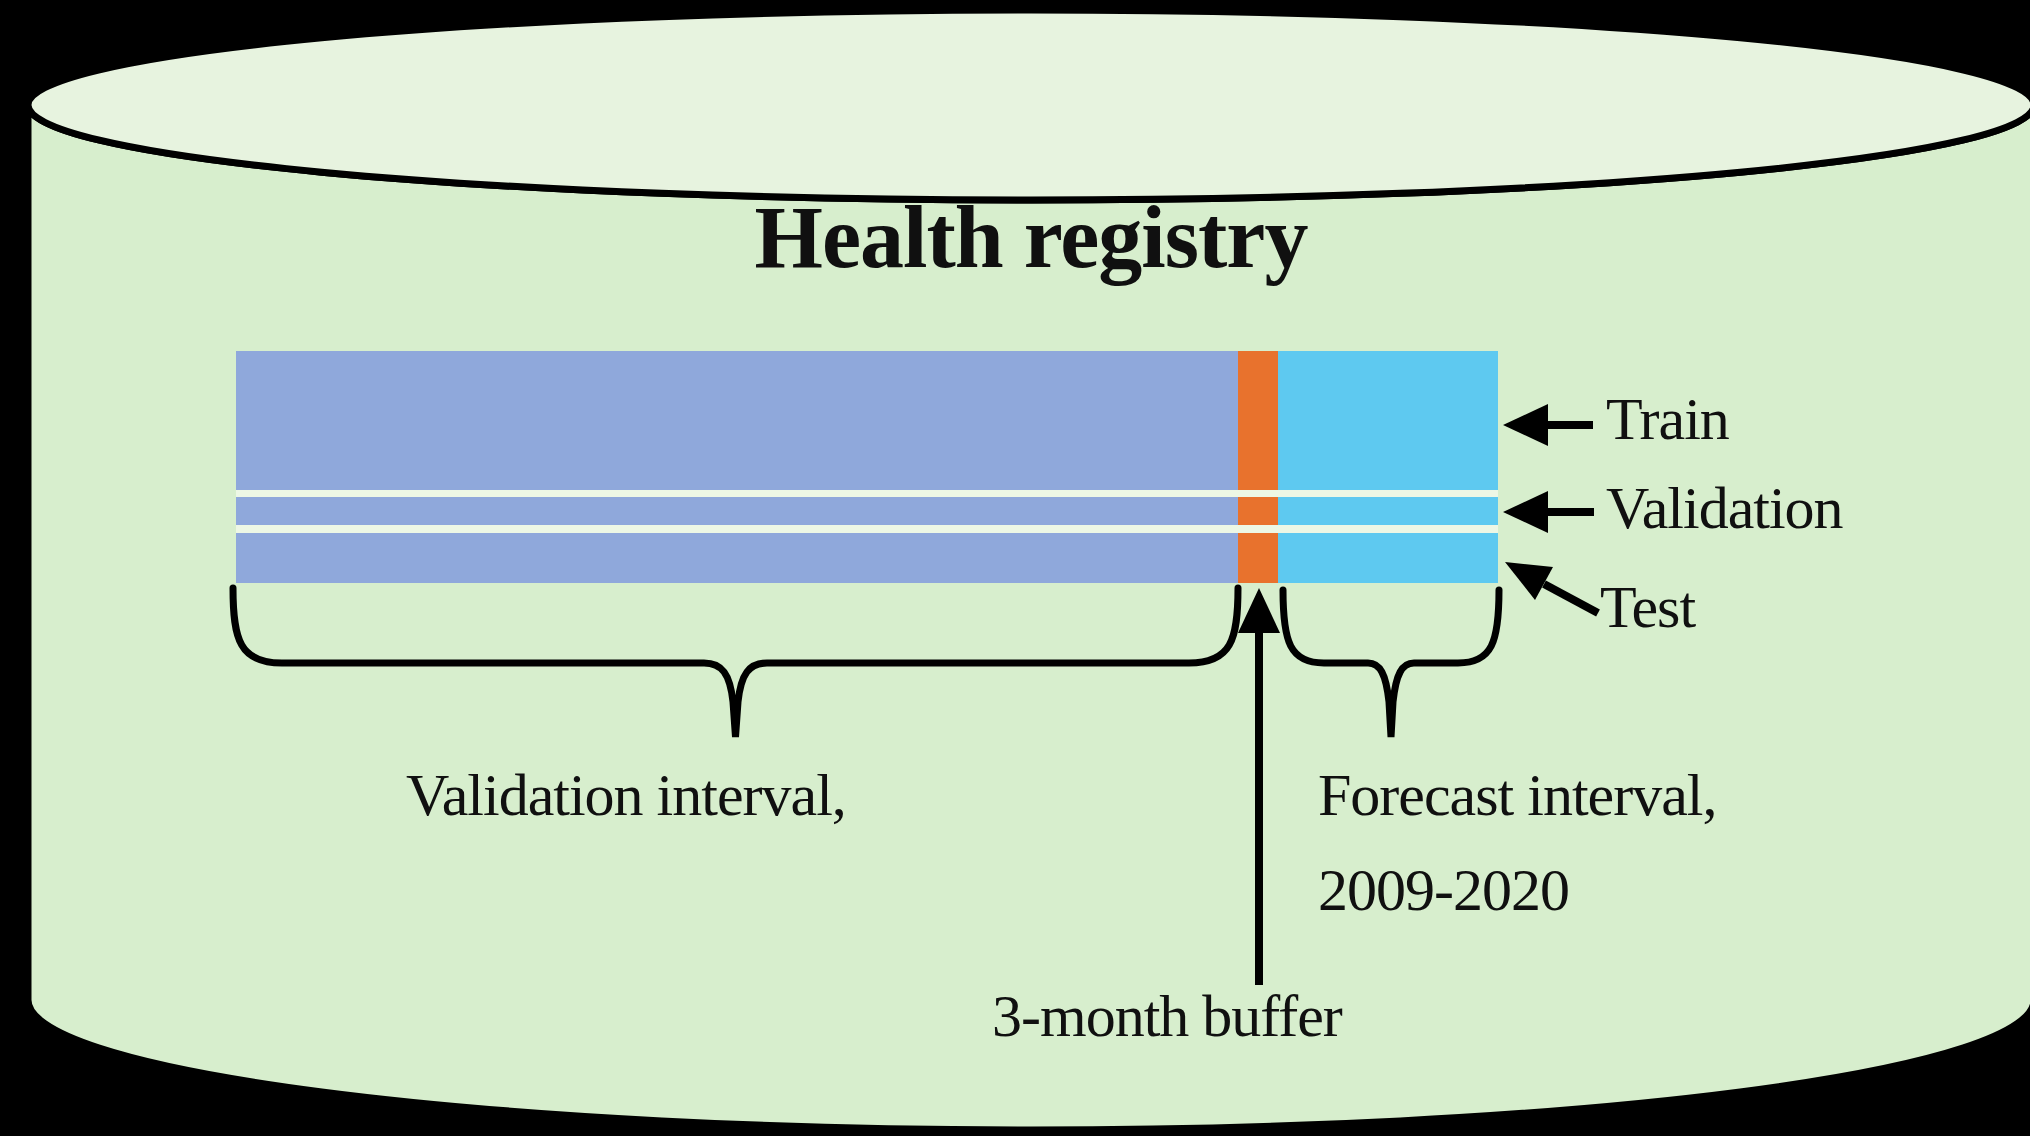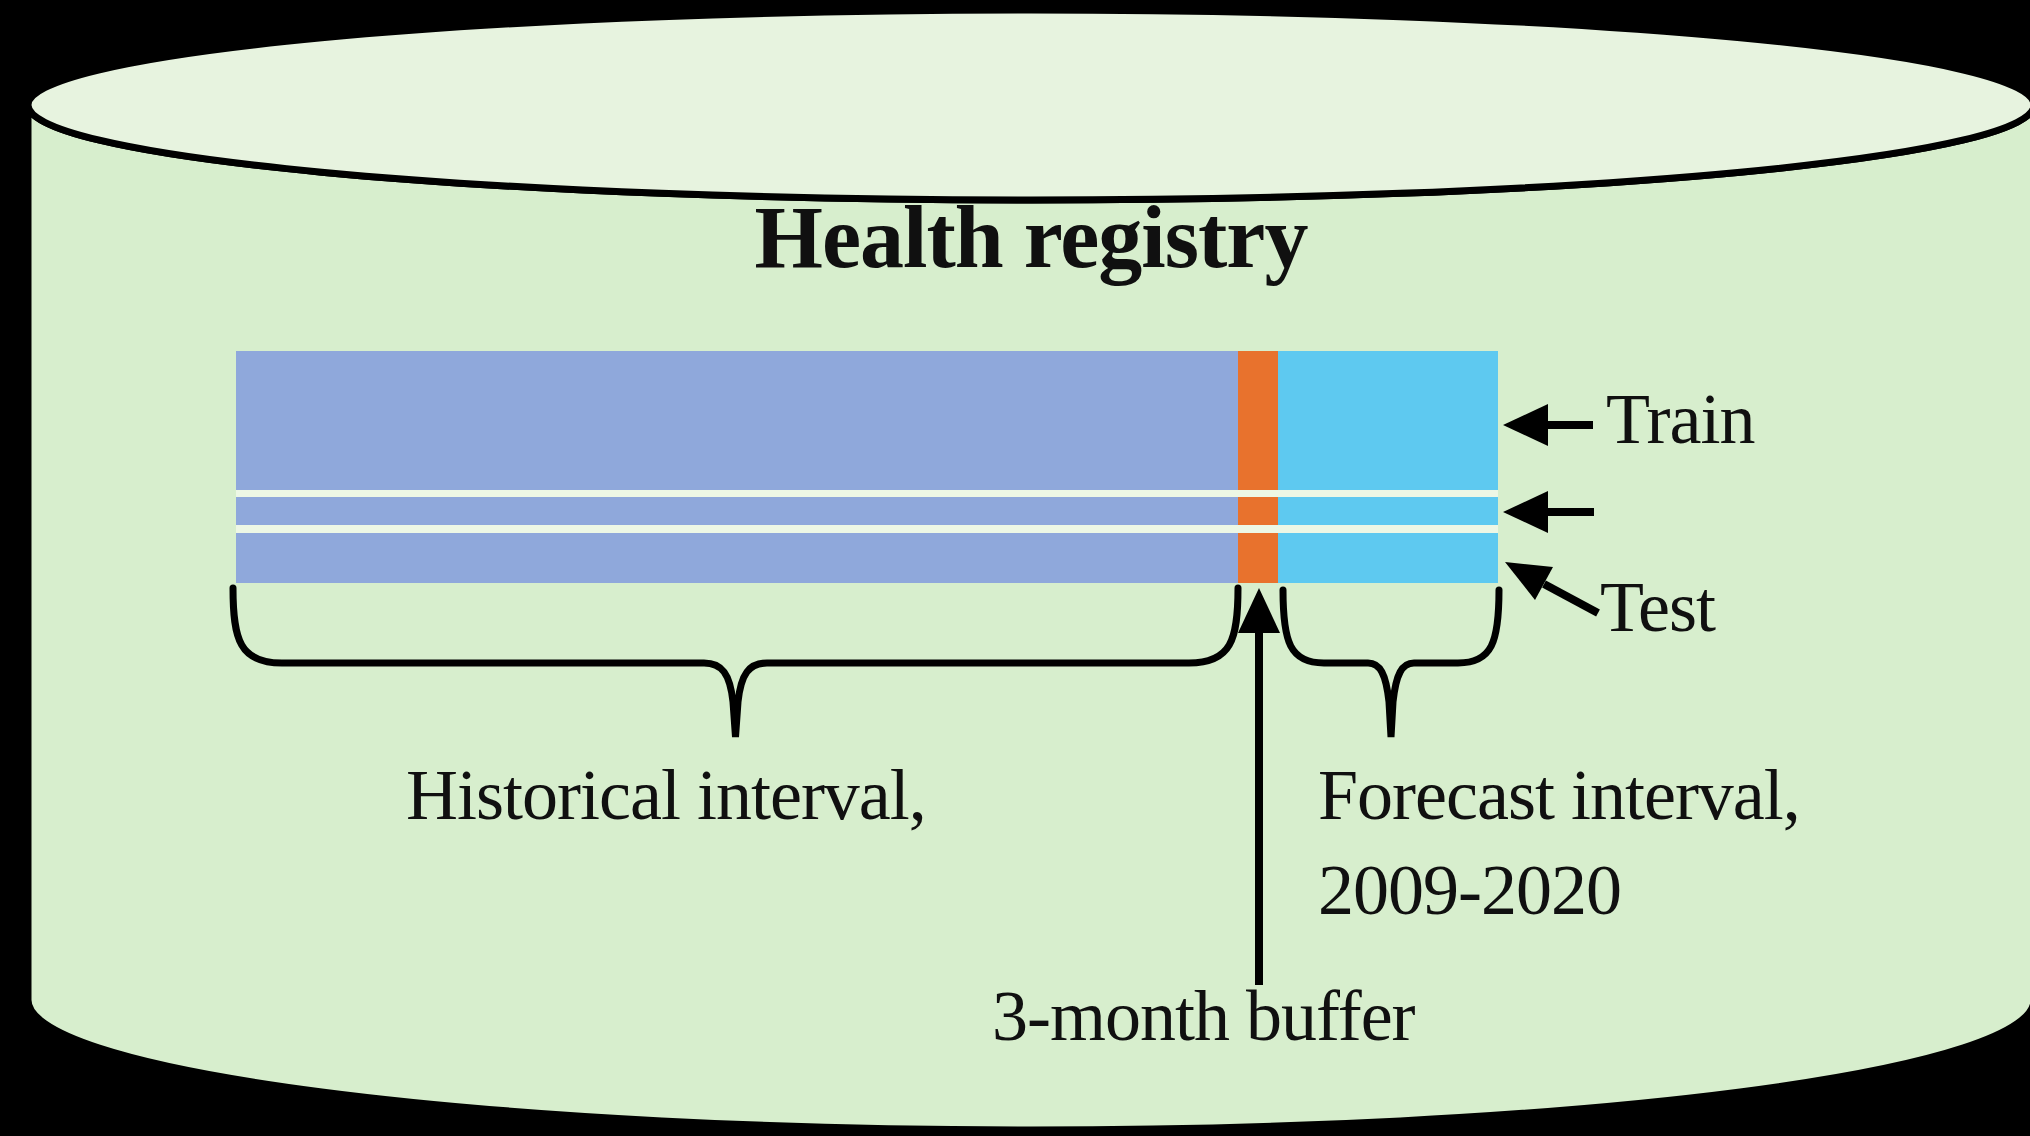--- a/index.html
+++ b/index.html
@@ -9,21 +9,21 @@
     background:#000;
     overflow:hidden;
     font-family:Liberation Serif, serif;
     color:#111;
     margin-left:16px;
   }
   #scene{position:absolute;left:0;top:0;width:2030px;height:1136px;}
   .lbl{
     position:absolute;
     color:#101010;
-    font-size:72px;
+    font-size:60px;
     line-height:72px;
     letter-spacing:-1px;
     white-space:nowrap;
   }
   .lbl.twoline{line-height:95px;}
   #title{
     position:absolute;
     left:0;top:187px;width:2030px;
     text-align:center;
     font-size:88px;
@@ -85,25 +85,26 @@
     <g>
       <line x1="1243" y1="628" x2="1243" y2="985" stroke="#000" stroke-width="8"></line>
       <polygon points="1243,588 1222,633 1264,633" fill="#000"></polygon>
     </g>
   </svg>
 
   <div id="title">Health registry</div>
 
   <div id="lbl-train" class="lbl">Train</div>
 
+  <div id="lbl-validation" class="lbl">Validation</div>
 
   <div id="lbl-test" class="lbl">Test</div>
 
   <div id="lbl-historical" class="lbl twoline">
-    <div>Historical interval,</div>
+    <div>Validation interval,</div>
   </div>
 
   <div id="lbl-forecast" class="lbl twoline">
     <div>Forecast interval,</div>
     <div>2009-2020</div>
   </div>
 
   <div id="lbl-buffer" class="lbl">3-month buffer</div>
 
 </div>

